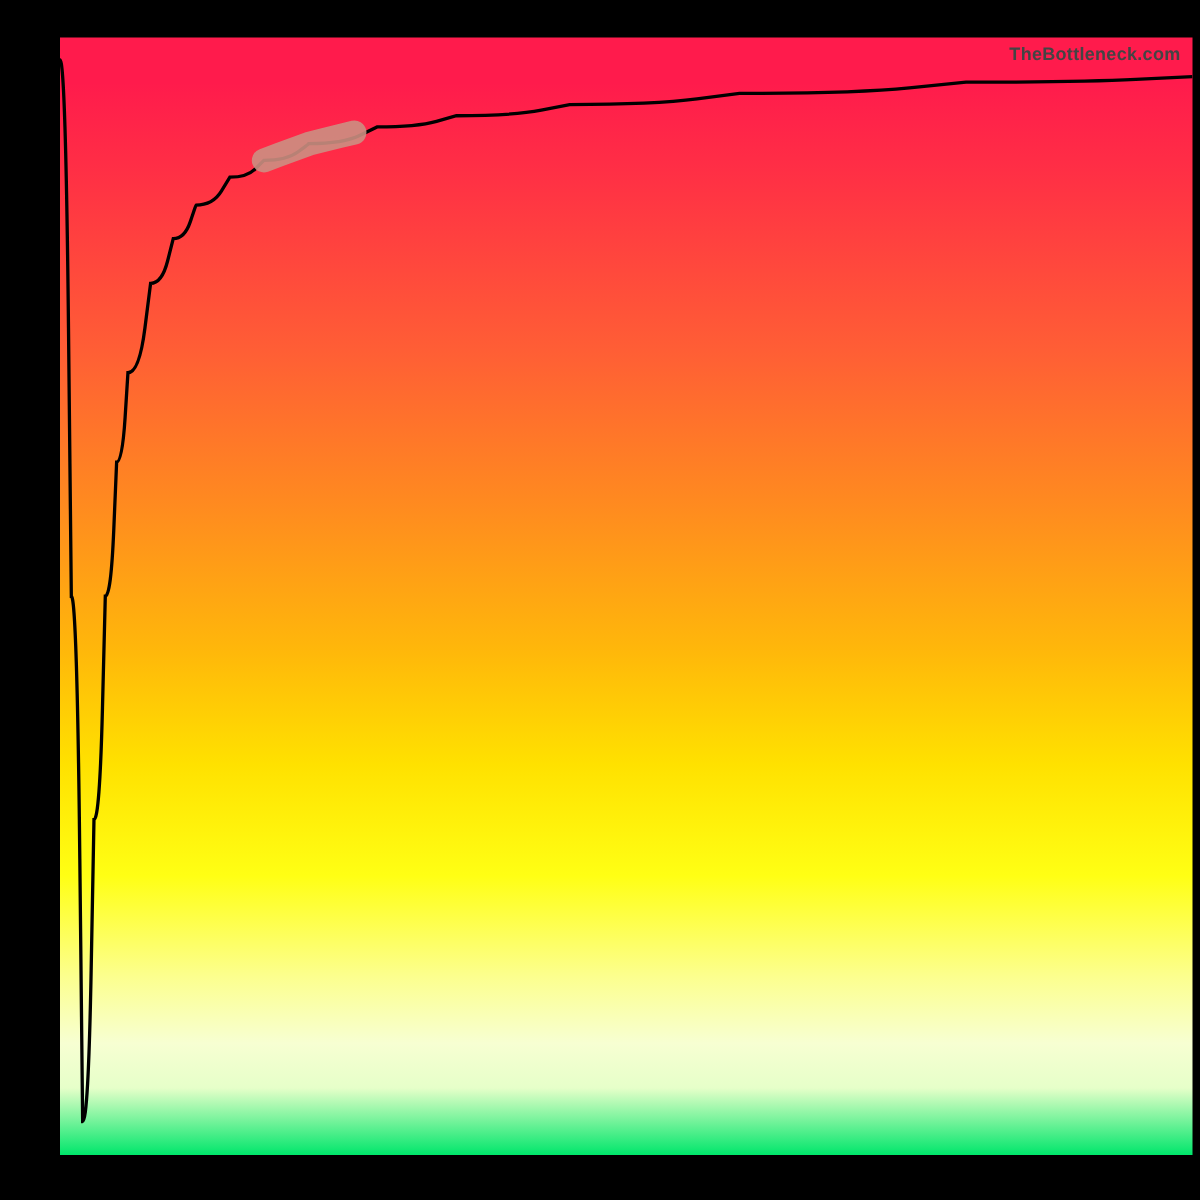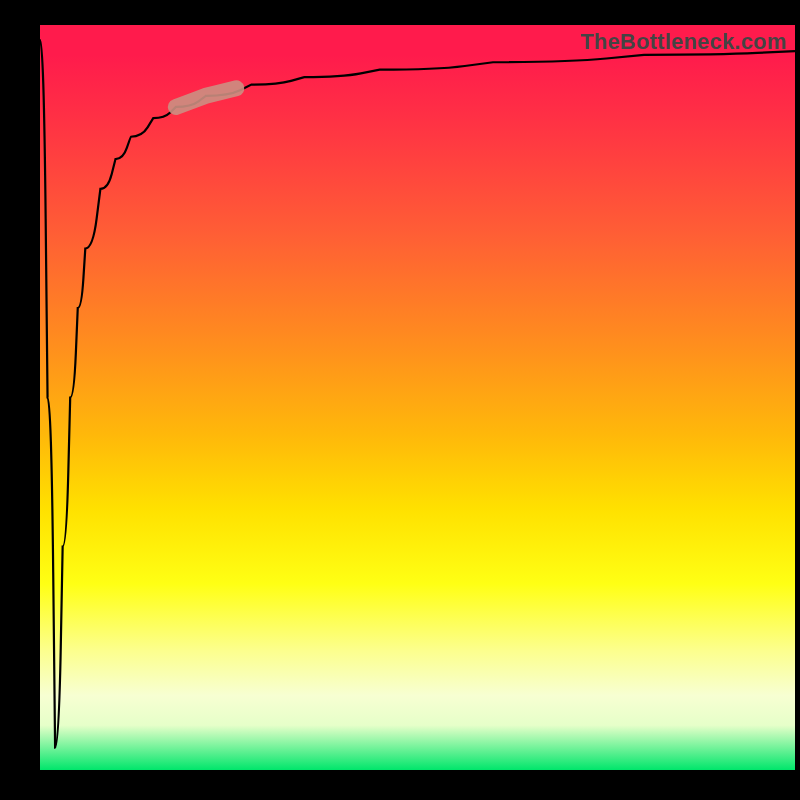--- a/index.html
+++ b/index.html
@@ -36,21 +36,21 @@
       #fcff8e 84%,
       #f7ffd2 90%,
       #e6ffc9 94%,
       #00e66b 100%
     );
   }
   .attribution {
     position: absolute;
     top: 4px;
     right: 8px;
-    font-size: 22px;
+    font-size: 12px;
     font-weight: 600;
     color: #444;
     letter-spacing: 0.2px;
   }
   svg.curve {
     position: absolute;
     left: 0;
     top: 0;
     width: 100%;
     height: 100%;

